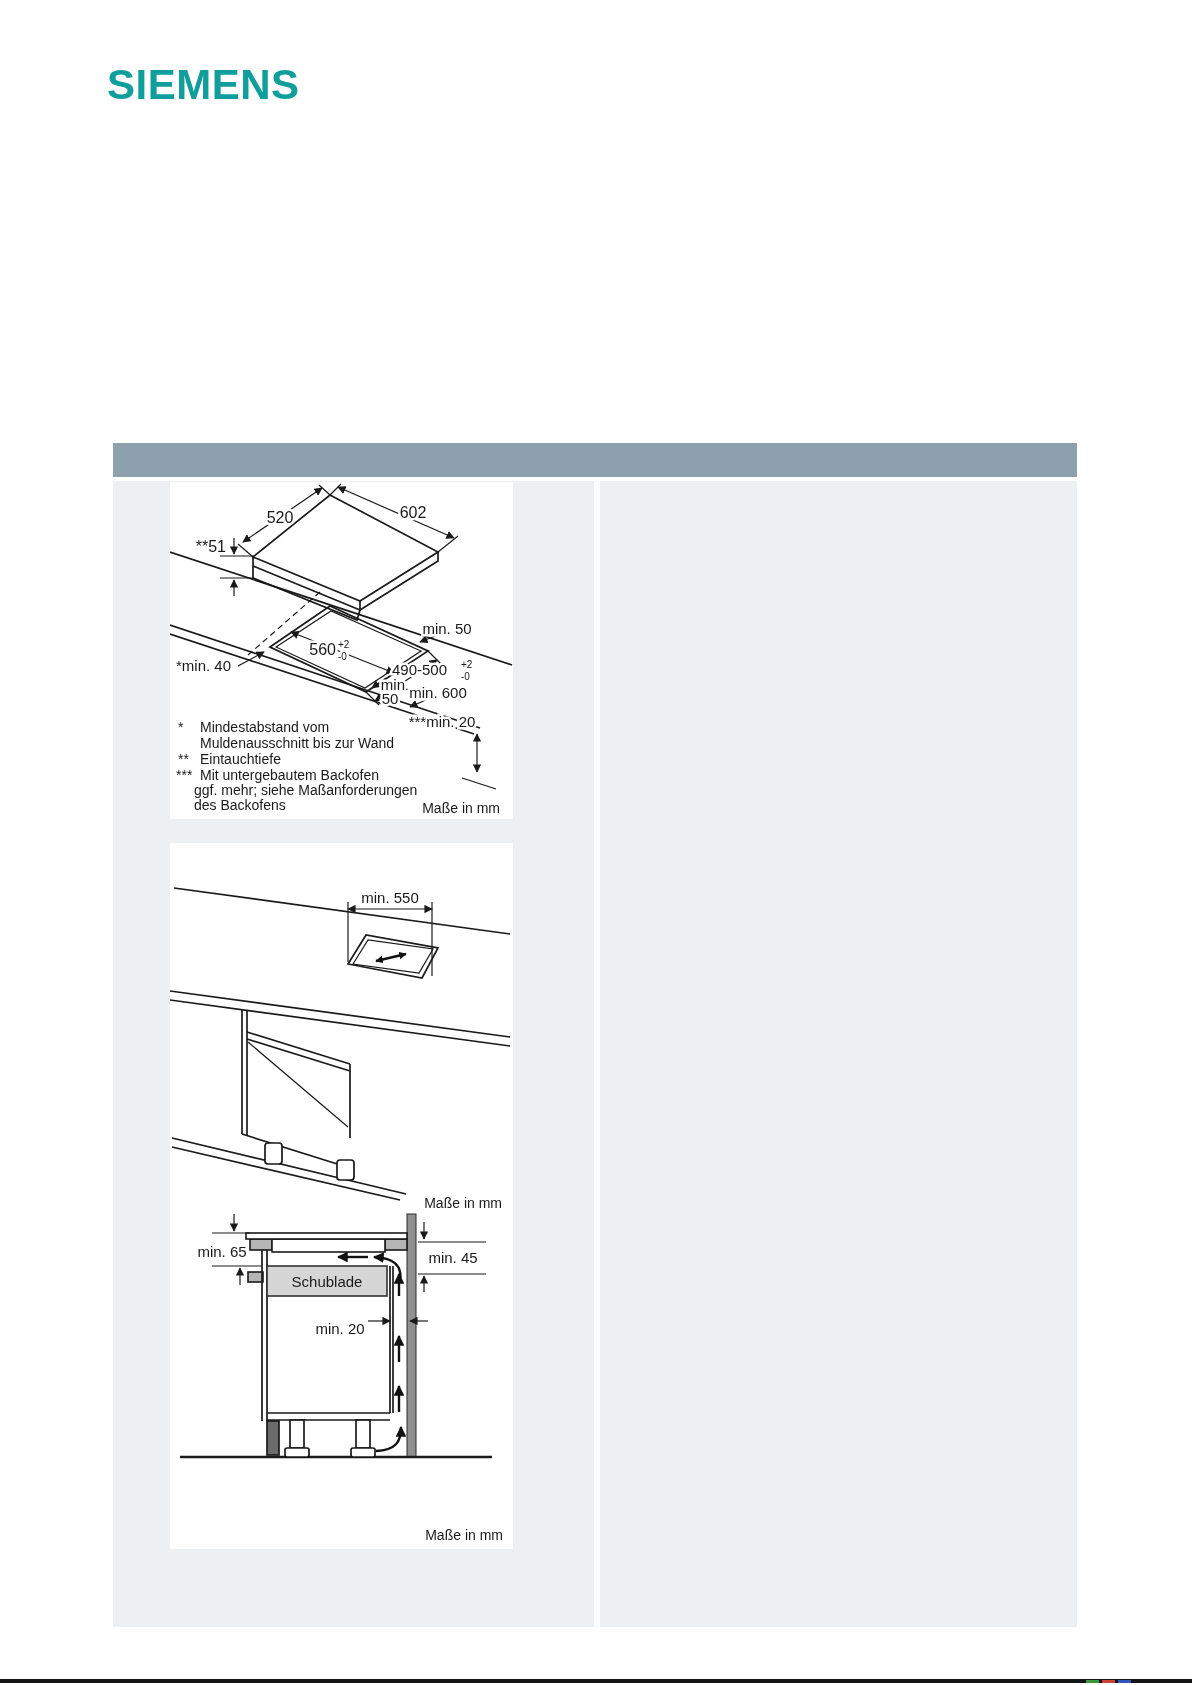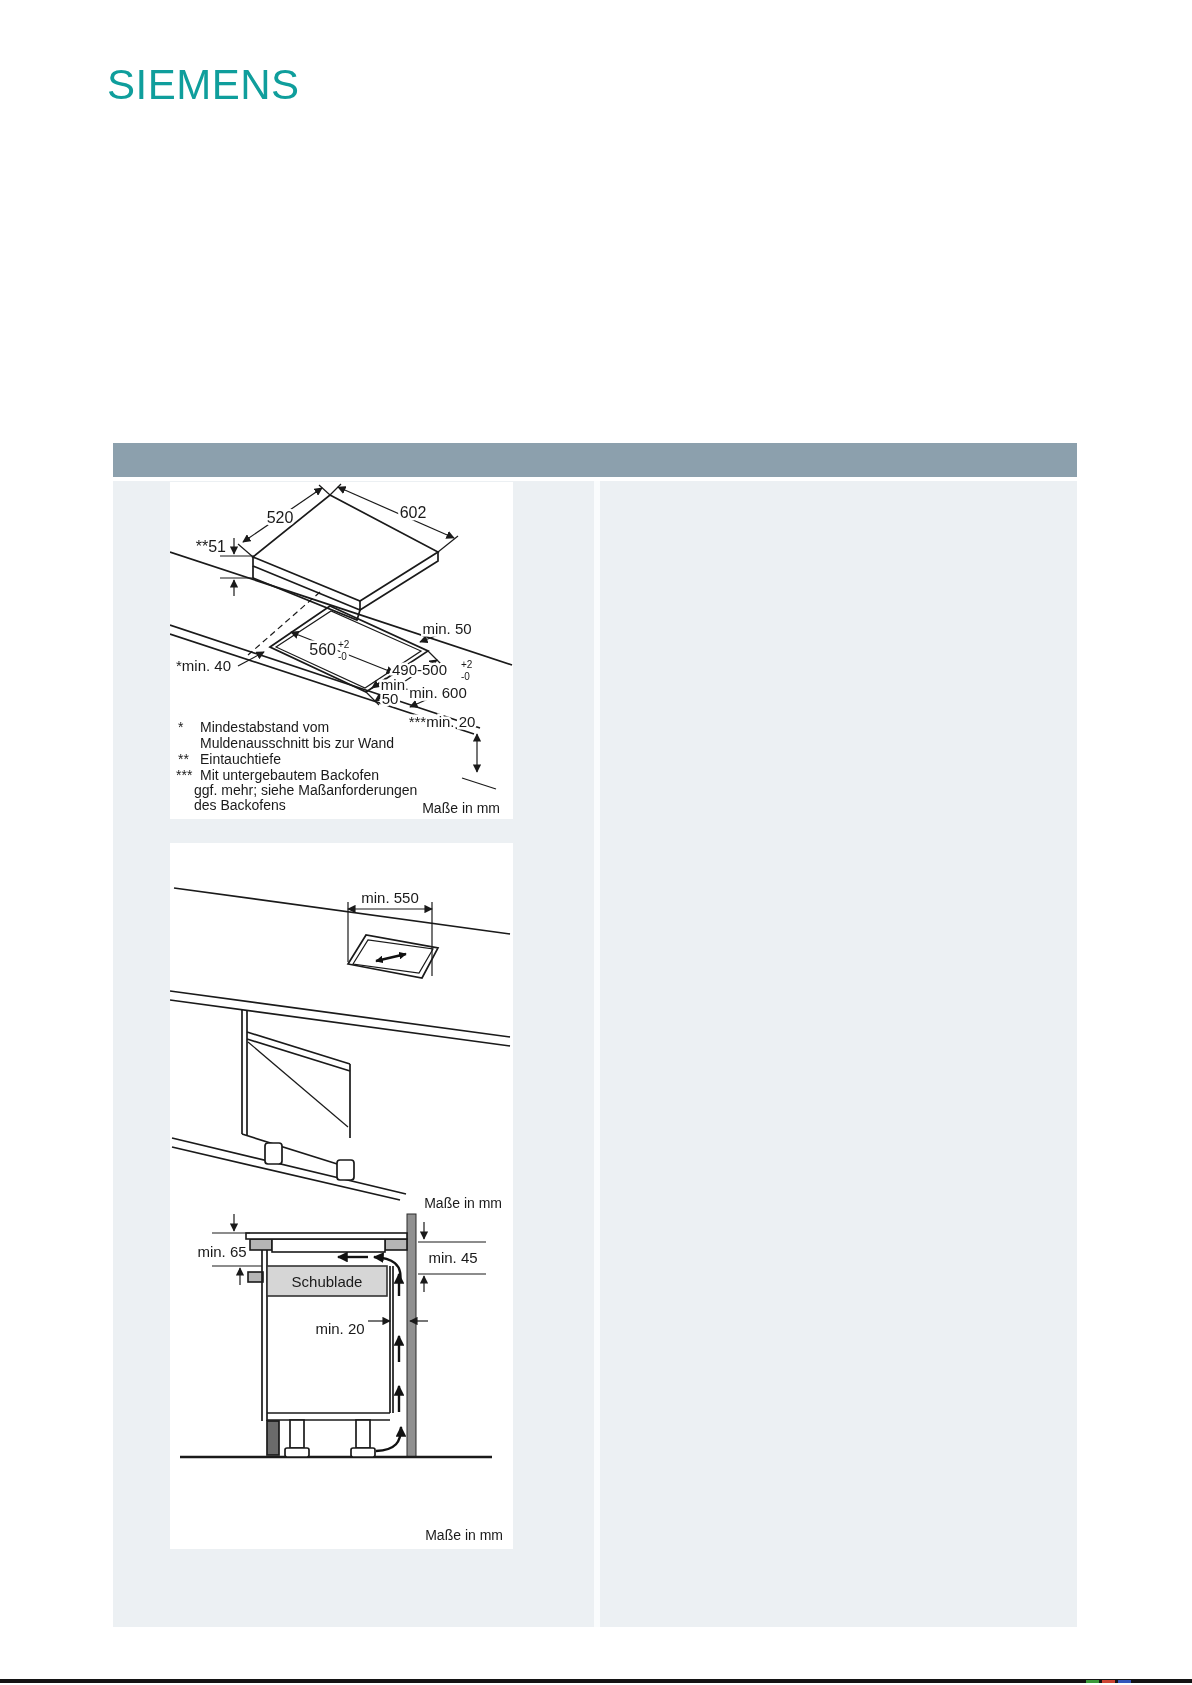--- a/index.html
+++ b/index.html
@@ -1,20 +1,20 @@
 <!DOCTYPE html>
 <html style="--brand: #0F9E9C; --header_bar: #8CA0AD; --content_bg: #ECF0F3;"><head>
 <meta charset="utf-8">
 <style>
   * { margin:0; padding:0; box-sizing:border-box; }
   html,body { background:#ffffff; }
   .page { position:relative; width:1192px; height:1685px; background:#fff;
           font-family:"Liberation Sans", sans-serif; overflow:hidden; }
   .logo { position:absolute; left:107px; top:64px; color:var(--brand,#0F9E9C);
-          font-size:42px; font-weight:normal; letter-spacing:0.5px; line-height:1; }
+          font-size:42px; font-weight:bold; letter-spacing:0.5px; line-height:1; }
   .header-bar { position:absolute; left:113px; top:443px; width:964px; height:34px;
           background:var(--header_bar,#8CA0AD); }
   .content-area { position:absolute; left:113px; top:481px; width:964px; height:1146px;
           background:var(--content_bg,#ECF0F3); }
   .col-divider { position:absolute; left:481px; top:0; width:6px; height:100%; background:#FAFCFD; }
   .diagram-box { position:absolute; left:57px; width:343px; background:#ffffff; }
   .box1 { top:1px; height:337px; }
   .box2 { top:362px; height:400px; }
   .box3 { top:727px; height:341px; }
   .footer-rule { position:absolute; left:0; top:1679px; width:1192px; height:4px; background:#141414; }

